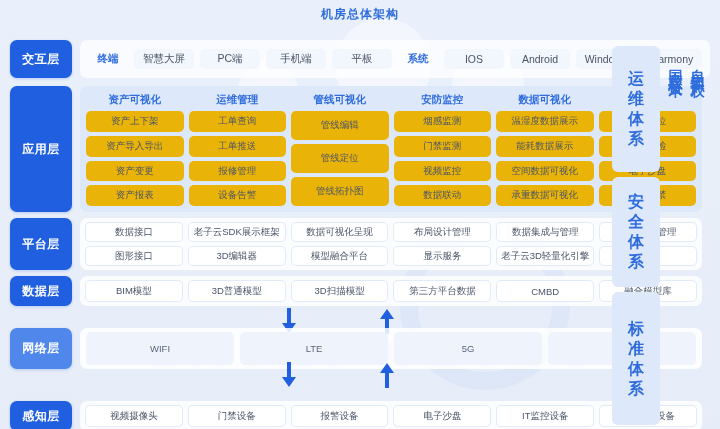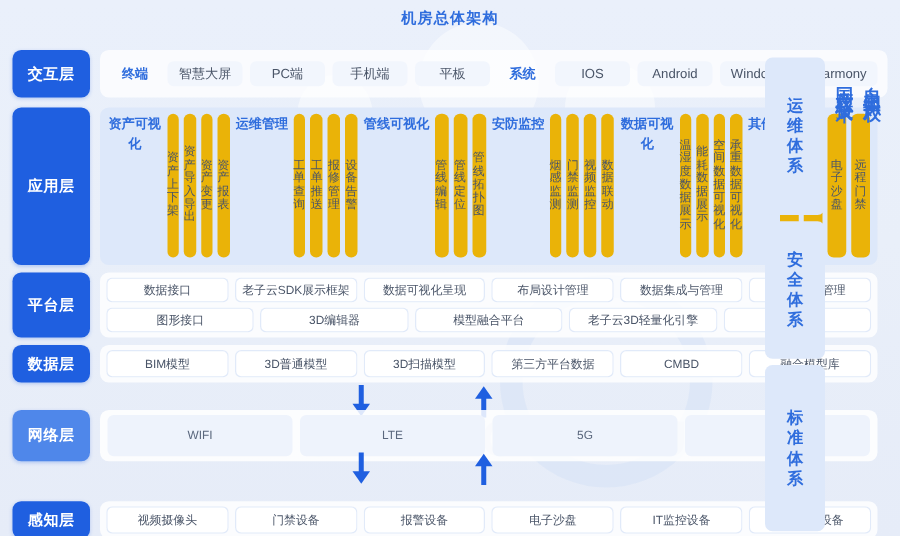--- a/index.html
+++ b/index.html
@@ -80,21 +80,21 @@
 
   
   #application-row { top: 46px; left: 0; width: 700px; height: 126px; }
   .app-panel {
     flex: 1; margin-left: 8px; margin-right: 8px;
     background: #dde8fa;
     border-radius: 7px;
     padding: 5px 6px 6px 6px;
     display: flex; gap: 5px;
   }
-  .app-col { flex: 1; display: flex; flex-direction: row; gap: 4px; }
+  .app-col { flex: 1; display: flex; flex-direction: column; gap: 4px; }
   .app-col-head {
     font-size: 10.5px; font-weight: 700; color: #2f6ddd;
     text-align: center; height: 16px; line-height: 16px;
   }
   .app-cell {
     background: #eab308; border-radius: 5px;
     font-size: 9.5px; color: #4a5568;
     flex: 1;
     display: flex; align-items: center; justify-content: center;
     text-align: center; line-height: 1.1;
@@ -102,21 +102,21 @@
 
   
   .side-col {
     position: absolute; top: 46px; left: 612px;
     width: 48px; height: 379px;
     display: flex; flex-direction: column; gap: 5px;
   }
   .side-box {
     background: #dde8fa; border-radius: 6px;
     display: flex; align-items: center; justify-content: center;
-    color: #2f6ddd; font-size: 13px; font-weight: 600;
+    color: #2f6ddd; font-size: 16px; font-weight: 600;
     writing-mode: horizontal-tb;
     text-align: center; line-height: 1.25;
   }
   .side-box .vtxt { display: block; width: 22px; }
 
   
   .right-banner {
     position: absolute; top: 40px; left: 664px;
     width: 46px; height: 385px;
     display: flex; flex-direction: row; align-items: flex-start;
@@ -278,20 +278,21 @@
         <div class="grid-cell">老子云SDK展示框架</div>
         <div class="grid-cell">数据可视化呈现</div>
         <div class="grid-cell">布局设计管理</div>
         <div class="grid-cell">数据集成与管理</div>
         <div class="grid-cell">多屏融合管理</div>
       </div>
       <div class="grid-line">
         <div class="grid-cell">图形接口</div>
         <div class="grid-cell">3D编辑器</div>
         <div class="grid-cell">模型融合平台</div>
+        <div class="grid-cell">显示服务</div>
         <div class="grid-cell">老子云3D轻量化引擎</div>
         <div class="grid-cell">GIS</div>
       </div>
     </div>
   </div>
 
   <div class="row" id="data-row">
     <div class="layer-tab">数据层</div>
     <div class="grid-panel">
       <div class="grid-line">

